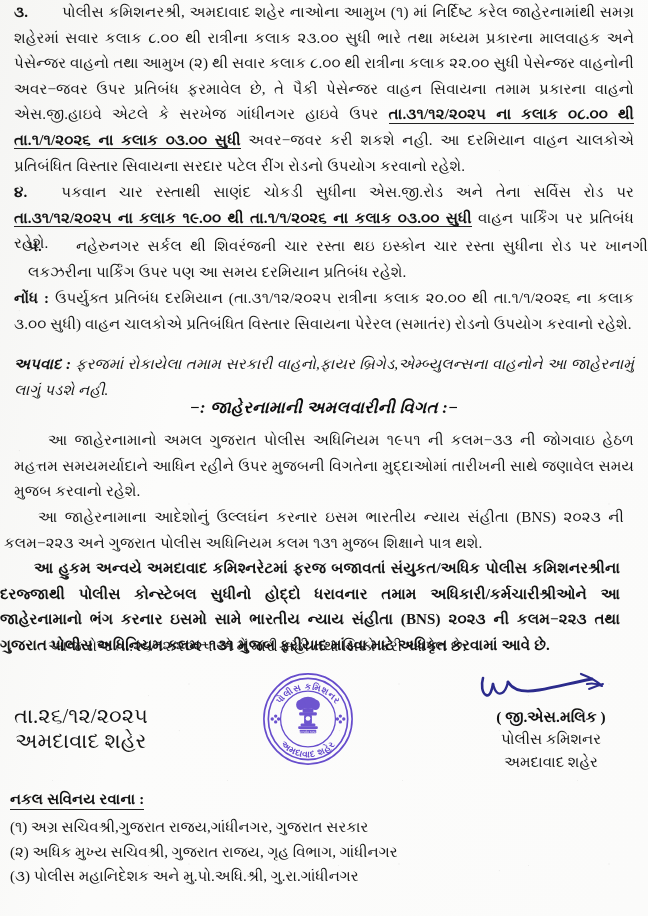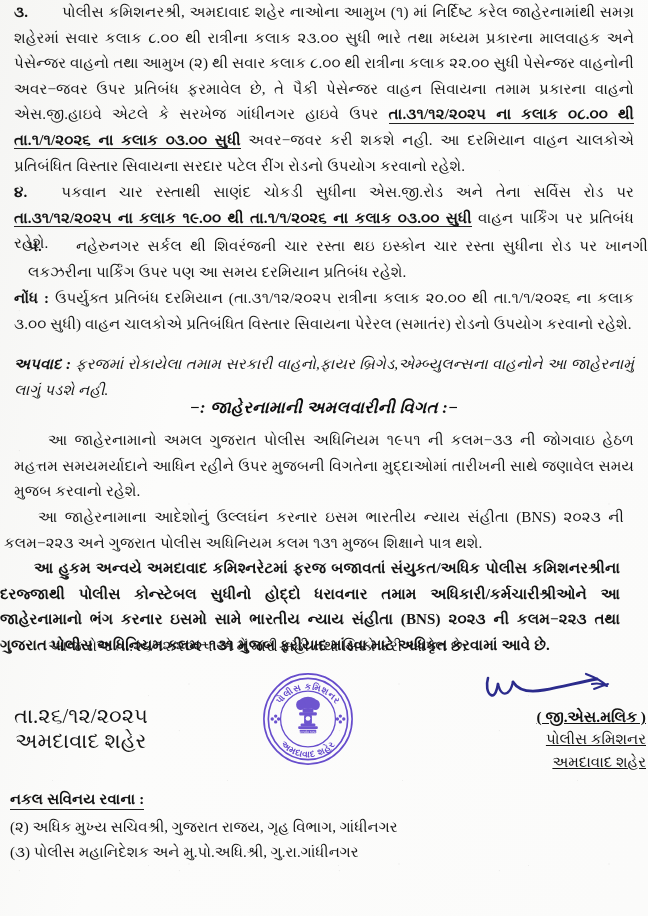--- a/index.html
+++ b/index.html
@@ -97,22 +97,21 @@
     height: 98px;
   }
 
   .stamp-svg { display: block; }
 
   .sign-block {
     position: absolute;
     left: 456px;
     top: 0px;
     width: 190px;
-    text-align: right;
-    text-decoration: underline;
+    text-align: center;
   }
   .sign-ink { height: 34px; }
   .sign-name {
     font-size: 15.4px;
     font-weight: bold;
     line-height: 22px;
     color: #111;
   }
   .sign-title {
     font-size: 15px;
@@ -264,20 +263,21 @@
         </svg>
         <div class="sign-name">( જી.એસ.મલિક )</div>
         <div class="sign-title">પોલીસ કમિશનર</div>
         <div class="sign-title">અમદાવાદ શહેર</div>
       </div>
     </div>
 
     <div style="position:absolute; left:10px; top:790px; width:620px;">
       <div class="dist-title">નકલ સવિનય રવાના :</div>
       <ul class="dist-list">
+        <li>(૧) અગ્ર સચિવશ્રી,ગુજરાત રાજય,ગાંધીનગર, ગુજરાત સરકાર</li>
         <li>(૨) અધિક મુખ્ય સચિવશ્રી, ગુજરાત રાજય, ગૃહ વિભાગ, ગાંધીનગર</li>
         <li>(૩) પોલીસ મહાનિદેશક અને મુ.પો.અધિ.શ્રી, ગુ.રા.ગાંધીનગર</li>
       </ul>
     </div>
 
   </div>
   <div class="speckle"></div>
 </div>
 
 </body></html>

